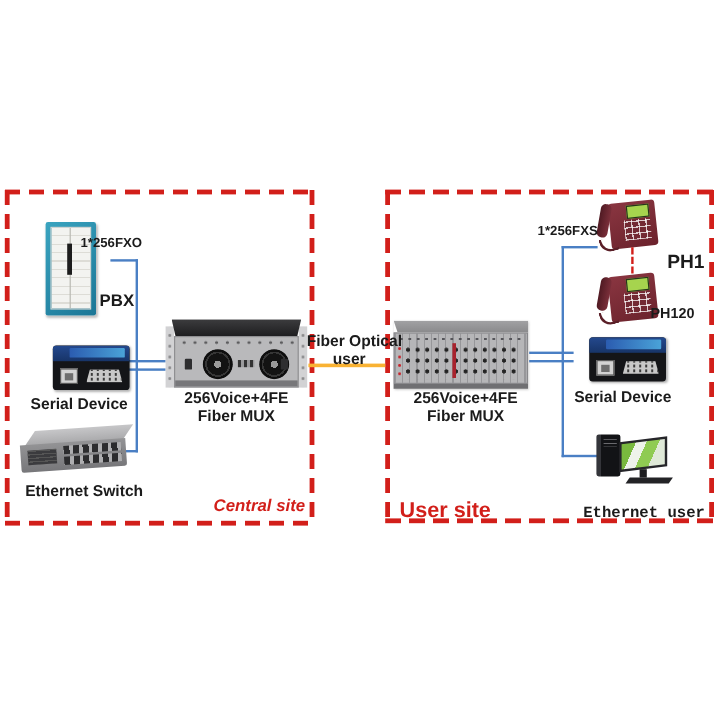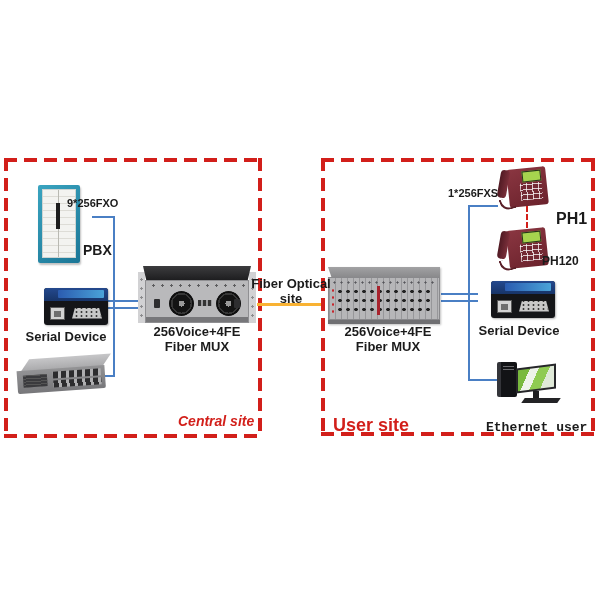--- a/index.html
+++ b/index.html
@@ -222,29 +222,30 @@
 
   <div class="pc">
     <div class="pc-tower"></div>
     <div class="pc-monitor">
         <div class="pc-screen"></div>
       </div>
     <div class="pc-stand"></div>
     <div class="pc-kbd"></div>
   </div>
 
-  <div class="lbl small" style="left:67px;top:197px;">9*256FXO</div>
+  <div class="lbl small" style="left:67px;top:197px;">1*256FXO</div>
   <div class="lbl" style="left:83px;top:242px;font-size:14px;">PBX</div>
   <div class="lbl ctr" style="left:18px;top:329px;width:96px;">Serial Device</div>
+  <div class="lbl" style="left:21px;top:401px;">Ethernet Switch</div>
   <div class="lbl ctr" style="left:138px;top:324px;width:118px;">256Voice+4FE</div>
   <div class="lbl ctr" style="left:138px;top:339px;width:118px;">Fiber MUX</div>
   <div class="lbl red" style="left:178px;top:413px;font-size:14px;font-style:italic;">Central site</div>
 
-  <div class="lbl ctr" style="left:247px;top:276px;width:88px;">Fiber Optical</div>
-  <div class="lbl ctr" style="left:247px;top:291px;width:88px;">site</div>
+  <div class="lbl ctr" style="left:247px;top:276px;width:88px;text-align:right;">Fiber Optical</div>
+  <div class="lbl ctr" style="left:247px;top:291px;width:88px;">user</div>
 
   <div class="lbl small" style="left:448px;top:187px;">1*256FXS</div>
   <div class="lbl" style="left:556px;top:210px;font-size:16px;">PH1</div>
   <div class="lbl" style="left:542px;top:254px;font-size:12px;">PH120</div>
   <div class="lbl ctr" style="left:477px;top:323px;width:84px;">Serial Device</div>
   <div class="lbl ctr" style="left:486px;top:420px;width:86px;font-family:Liberation Mono, monospace;">Ethernet user</div>
   <div class="lbl ctr" style="left:330px;top:324px;width:116px;">256Voice+4FE</div>
   <div class="lbl ctr" style="left:330px;top:339px;width:116px;">Fiber MUX</div>
   <div class="lbl red" style="left:333px;top:415px;font-size:18px;">User site</div>
 

